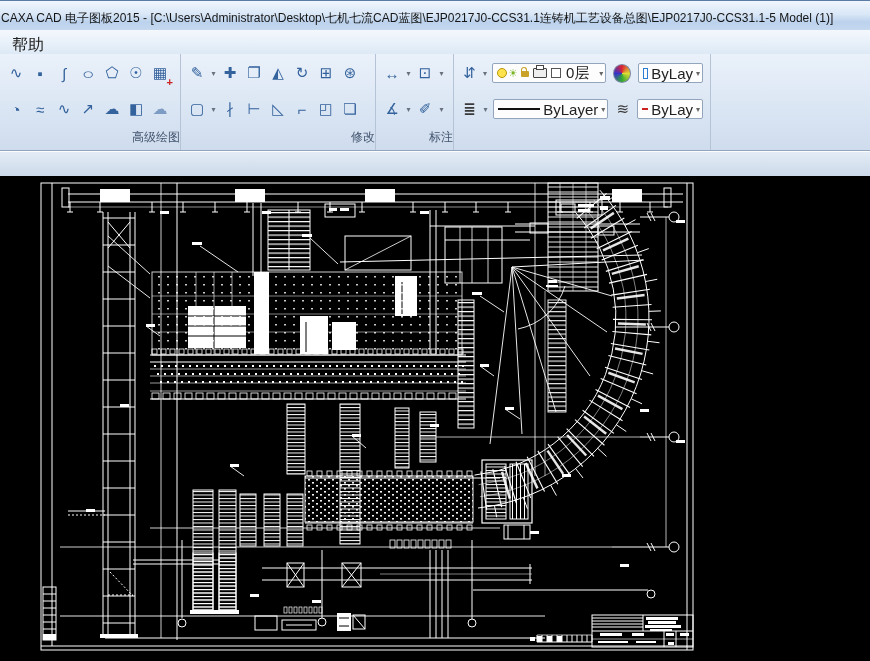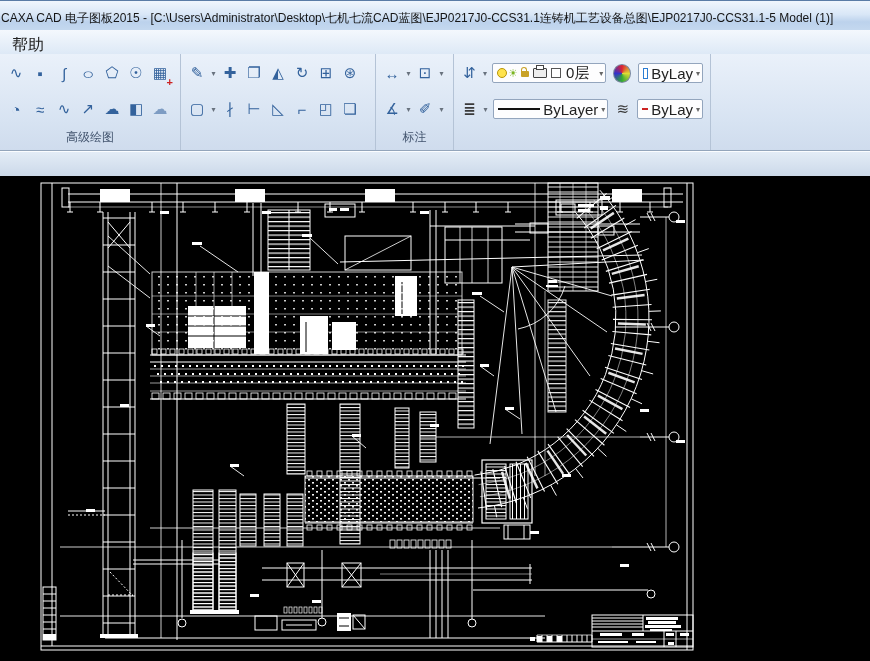--- a/index.html
+++ b/index.html
@@ -13,21 +13,21 @@
   .menuitem{position:absolute;left:8px;top:4px;font-size:16px;color:#222;padding:1px 4px;}
   .ribbon{position:absolute;left:0;top:54px;width:870px;height:96px;
     background:linear-gradient(#eaf1fa,#d7e3f2 70%,#cfdced);}
   .rgroup{position:absolute;top:0;height:96px;box-sizing:border-box;border-right:1px solid #b4c3d6;}
   .rows{position:absolute;left:4px;top:4px;right:4px;height:66px;display:flex;flex-direction:column;justify-content:space-between;}
   .irow{display:flex;align-items:center;height:30px;}
   .icell{width:24px;height:26px;display:flex;align-items:center;justify-content:center;
     font-size:15px;color:#33629c;position:relative;}
   .icell.dk{color:#3a3a3a}
   .dd{font-size:8px;color:#68727e;width:9px;text-align:center;}
-  .glabel{position:absolute;left:0;right:0;bottom:4px;text-align:center;font-size:12px;color:#42546e;}
+  .glabel{position:absolute;left:0;right:0;bottom:4px;text-align:right;font-size:12px;color:#42546e;}
   .wide{transform:scale(1.35,.95)}
   .lite{opacity:.55}
   .plus::after{content:"+";position:absolute;right:-1px;bottom:-2px;font-size:11px;font-weight:bold;color:#c22;}
   .combo{height:20px;background:#fdfdfe;border:1px solid #93a5bd;border-radius:2px;
     display:flex;align-items:center;padding:0 2px 0 4px;box-sizing:border-box;margin:0 3px;overflow:hidden;}
   .combo .cdd{margin-left:auto;font-size:8px;color:#666;padding-left:3px;}
   .combo .ctext{font-size:15px;color:#222;white-space:nowrap;margin-left:3px;}
   .bulb{display:inline-block;width:8px;height:8px;background:#ffe34d;border:1px solid #b8960a;border-radius:50%;}
   .sun{font-size:11px;color:#7ab520;margin:0 1px;}
   .lk{display:inline-block;width:8px;height:6px;background:#c9a227;border-radius:1px;position:relative;margin:0 2px;top:1px;}
@@ -96,20 +96,21 @@
           <span class="icell">▢</span>
           <span class="dd">▾</span>
           <span class="icell">∤</span>
           <span class="icell">⊢</span>
           <span class="icell">◺</span>
           <span class="icell">⌐</span>
           <span class="icell">◰</span>
           <span class="icell">❏</span>
         </div>
       </div>
+    <div class="glabel">修改</div>
   </div>
   <div class="rgroup" style="left:376px;width:78px;">
     <div class="rows">
         <div class="irow">
           <span class="icell">↔</span>
           <span class="dd">▾</span>
           <span class="icell">⊡</span>
           <span class="dd">▾</span>
         </div>
         <div class="irow">

